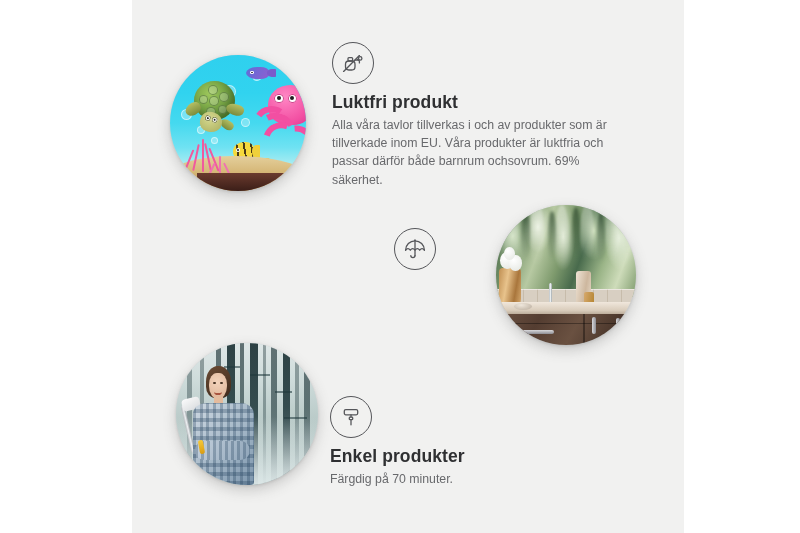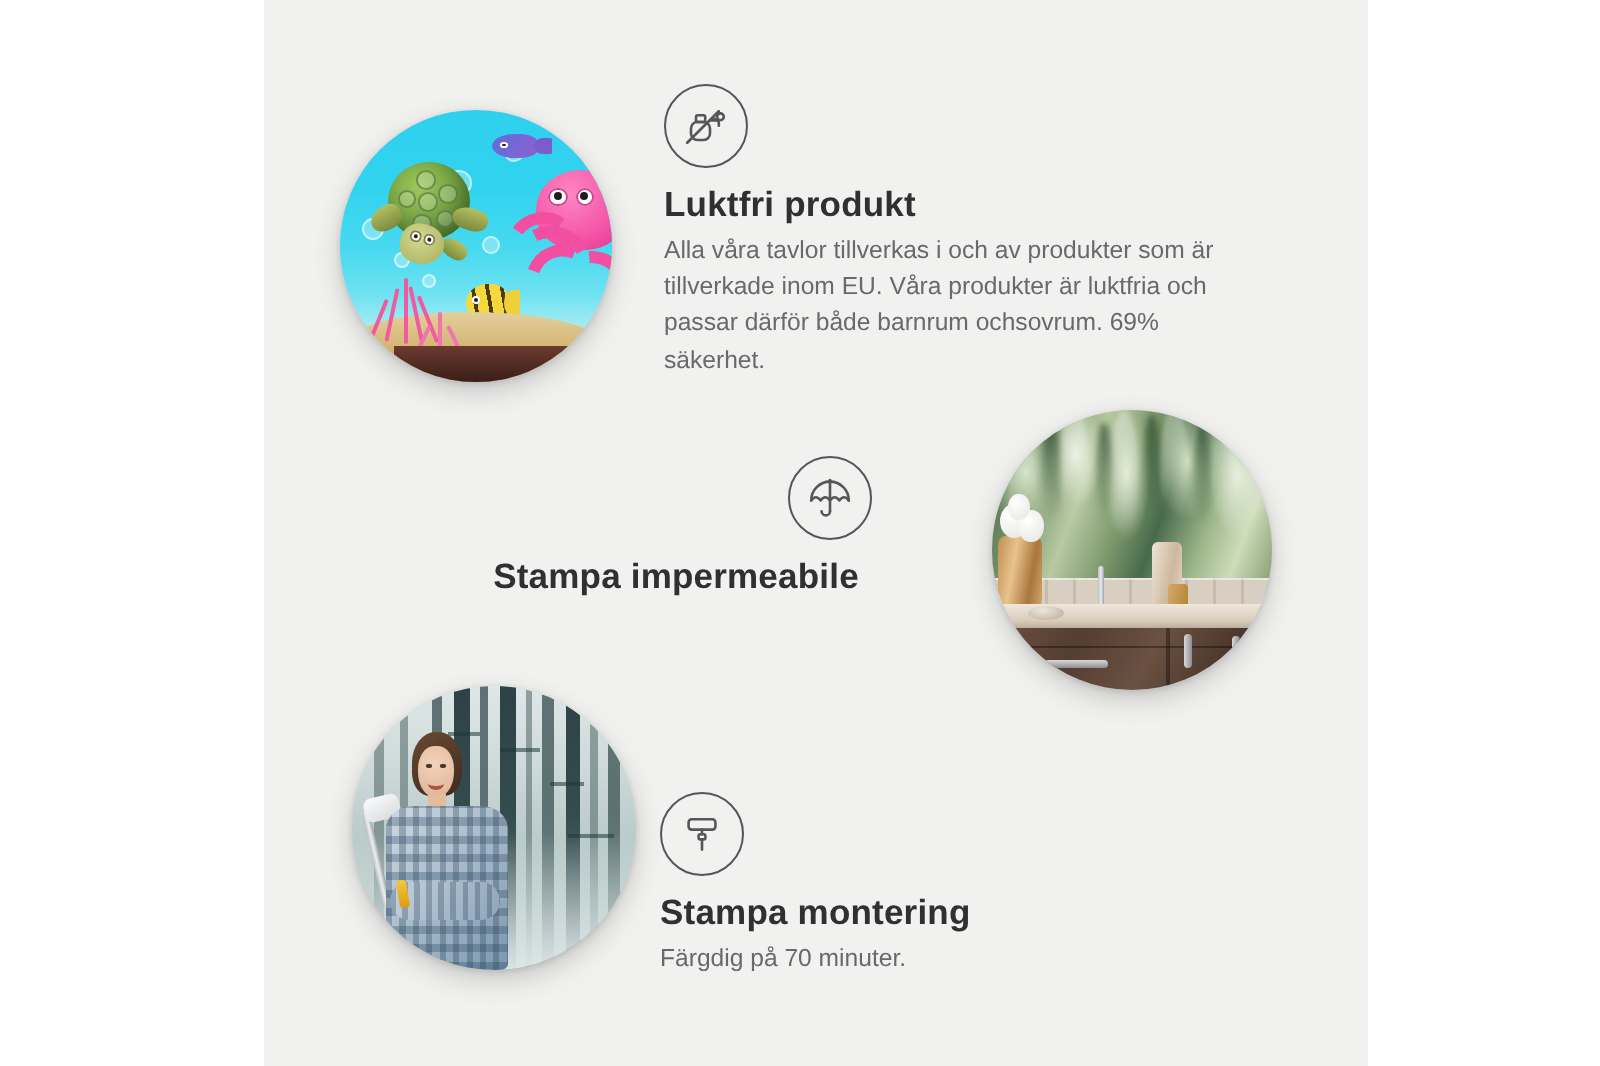--- a/index.html
+++ b/index.html
@@ -456,21 +456,20 @@
         <svg width="26" height="26" viewBox="0 0 26 26" aria-hidden="true">
           <g fill="none" stroke="#55565a" stroke-width="1.3" stroke-linecap="round" stroke-linejoin="round">
             <path d="M3.6 14.2 a9.4 9.4 0 0 1 18.8 0"></path>
             <path d="M3.6 14.2 q2.35 -3.2 4.7 0 q2.35 -3.2 4.7 0 q2.35 -3.2 4.7 0 q2.35 -3.2 4.7 0"></path>
             <line x1="13" y1="4.8" x2="13" y2="19.6"></line>
             <path d="M13 19.6 a2.1 2.1 0 0 1 -4.2 0"></path>
             <circle cx="13" cy="4.2" r="0.85" fill="#55565a" stroke="none"></circle>
           </g>
         </svg>
       </div>
-      <div class="feat-title">Stampa impermeabile</div>
     </div>
 
     <div class="disc disc-bath" style="left:364px; top:205px;">
       <div class="scene">
         <div class="bath-wall">
           <div class="frond" style="left:6%;top:2%;"></div>
           <div class="frond" style="left:24%;top:-4%;height:70%;"></div>
           <div class="dark" style="left:18%;top:4%;"></div>
           <div class="frond" style="left:42%;top:0;height:66%;"></div>
           <div class="dark" style="left:37%;top:6%;"></div>
@@ -544,18 +543,18 @@
       <div class="feat-icon">
         <svg width="26" height="26" viewBox="0 0 26 26" aria-hidden="true">
           <g fill="none" stroke="#55565a" stroke-width="1.3" stroke-linecap="round" stroke-linejoin="round">
             <rect x="6.3" y="5.6" width="13.4" height="5.2" rx="1.5"></rect>
             <path d="M13 10.8 v2.3"></path>
             <rect x="11.3" y="13.1" width="3.4" height="2.6" rx="0.8"></rect>
             <path d="M13 15.7 v5.1"></path>
           </g>
         </svg>
       </div>
-      <div class="feat-title">Stampa montering</div>
+      <div class="feat-title">Enkel produkter</div>
       <p class="feat-body">Färgdig på 70 minuter.</p>
     </div>
 
   </div>
 </div>
 
 </body></html>

